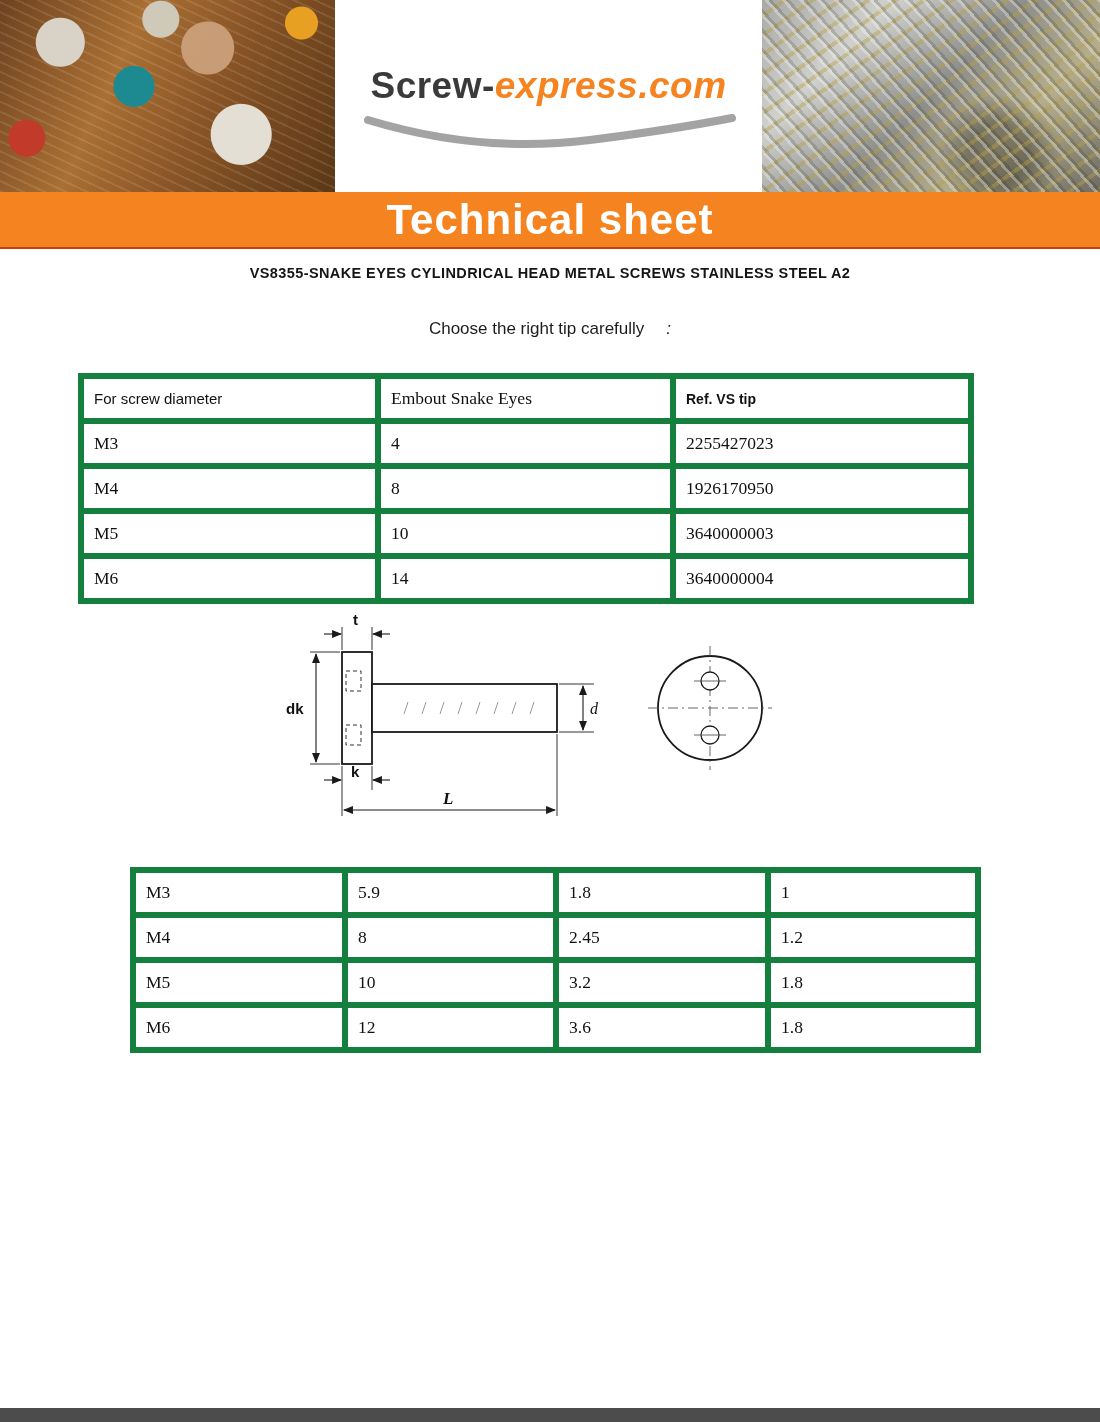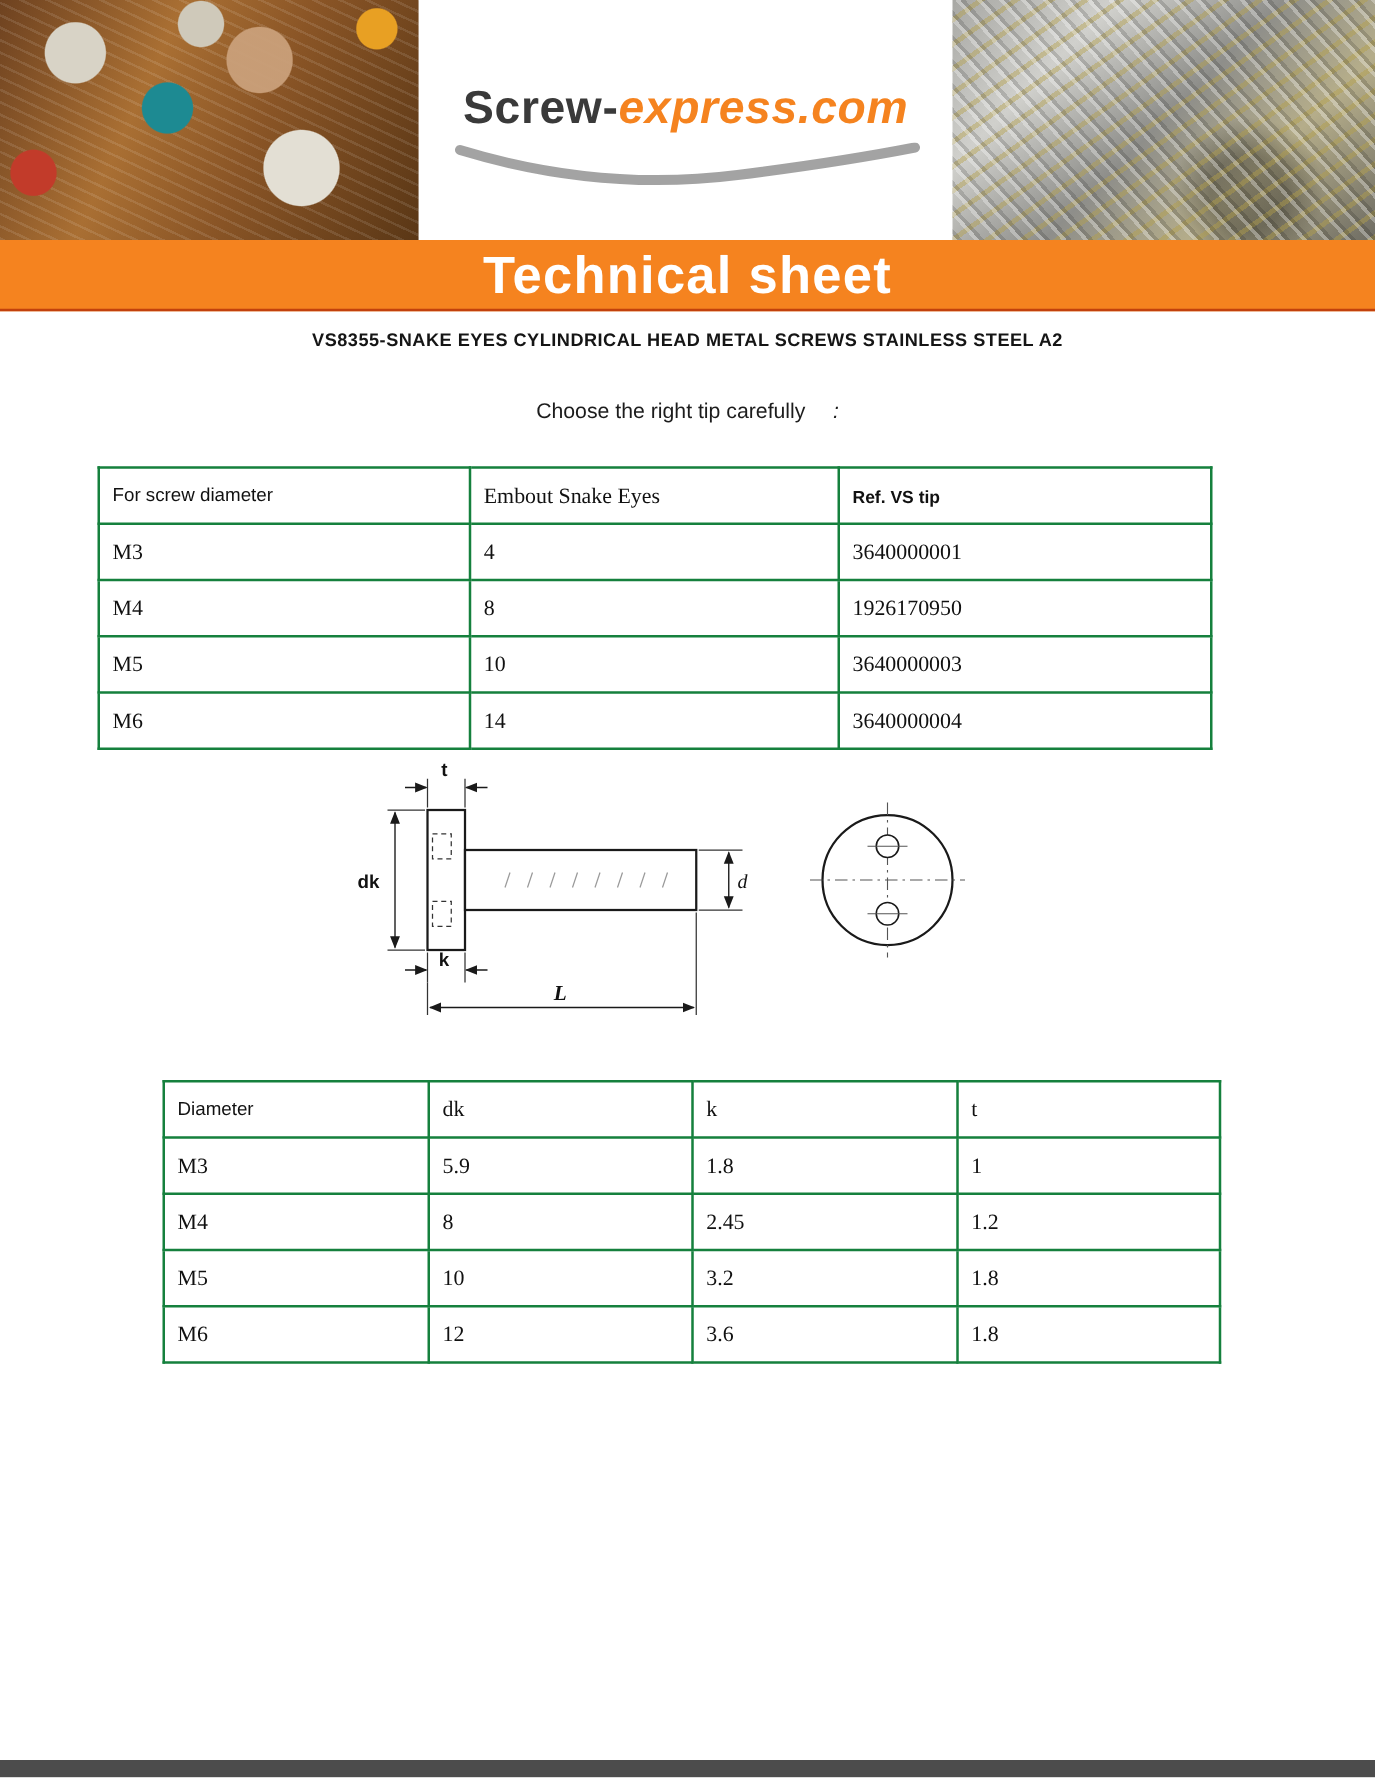--- a/index.html
+++ b/index.html
@@ -83,21 +83,21 @@
   .tip-heading .colon { display: inline-block; margin-left: 22px; font-style: italic; }
   .dim-heading {
     margin-top: 58px;
     text-align: center;
     font-size: 17px;
     color: #1c1c1c;
   }
   
   table { border-collapse: collapse; table-layout: fixed; }
   th, td {
-    border: 2px solid #15803d;
+    border: 6px solid #15803d;
     height: 45px;
     padding: 0 8px 0 10px;
     text-align: left;
     vertical-align: middle;
     overflow: hidden;
     white-space: nowrap;
   }
   .t1 { margin: 34px 0 0 78px; width: 890px; }
   .t2 { margin: 34px 0 0 130px; width: 845px; }
   .sans15 { font-family: "Liberation Sans", sans-serif; font-size: 15px; font-weight: normal; color:#111; }
@@ -152,21 +152,21 @@
       </colgroup>
     <tbody>
       <tr>
         <th class="sans15">For screw diameter</th>
         <th class="serif17">Embout Snake Eyes</th>
         <th class="sans14">Ref. VS tip</th>
       </tr>
       <tr>
         <td class="serif17">M3</td>
         <td class="serif17">4</td>
-        <td class="serif17">3640000001</td>
+        <td class="serif17">2255427023</td>
       </tr>
       <tr>
         <td class="serif17">M4</td>
         <td class="serif17">8</td>
         <td class="serif17">1926170950</td>
       </tr>
       <tr>
         <td class="serif17">M5</td>
         <td class="serif17">10</td>
         <td class="serif17">3640000003</td>
@@ -257,26 +257,20 @@
 
   <table class="t2">
     <colgroup>
         <col style="width:212px">
         <col style="width:211px">
         <col style="width:212px">
         <col style="width:210px">
       </colgroup>
     <tbody>
       <tr>
-        <th class="sans15">Diameter</th>
-        <th class="serif17">dk</th>
-        <th class="serif17">k</th>
-        <th class="serif17">t</th>
-      </tr>
-      <tr>
         <td class="serif17">M3</td>
         <td class="serif17">5.9</td>
         <td class="serif17">1.8</td>
         <td class="serif17">1</td>
       </tr>
       <tr>
         <td class="serif17">M4</td>
         <td class="serif17">8</td>
         <td class="serif17">2.45</td>
         <td class="serif17">1.2</td>

